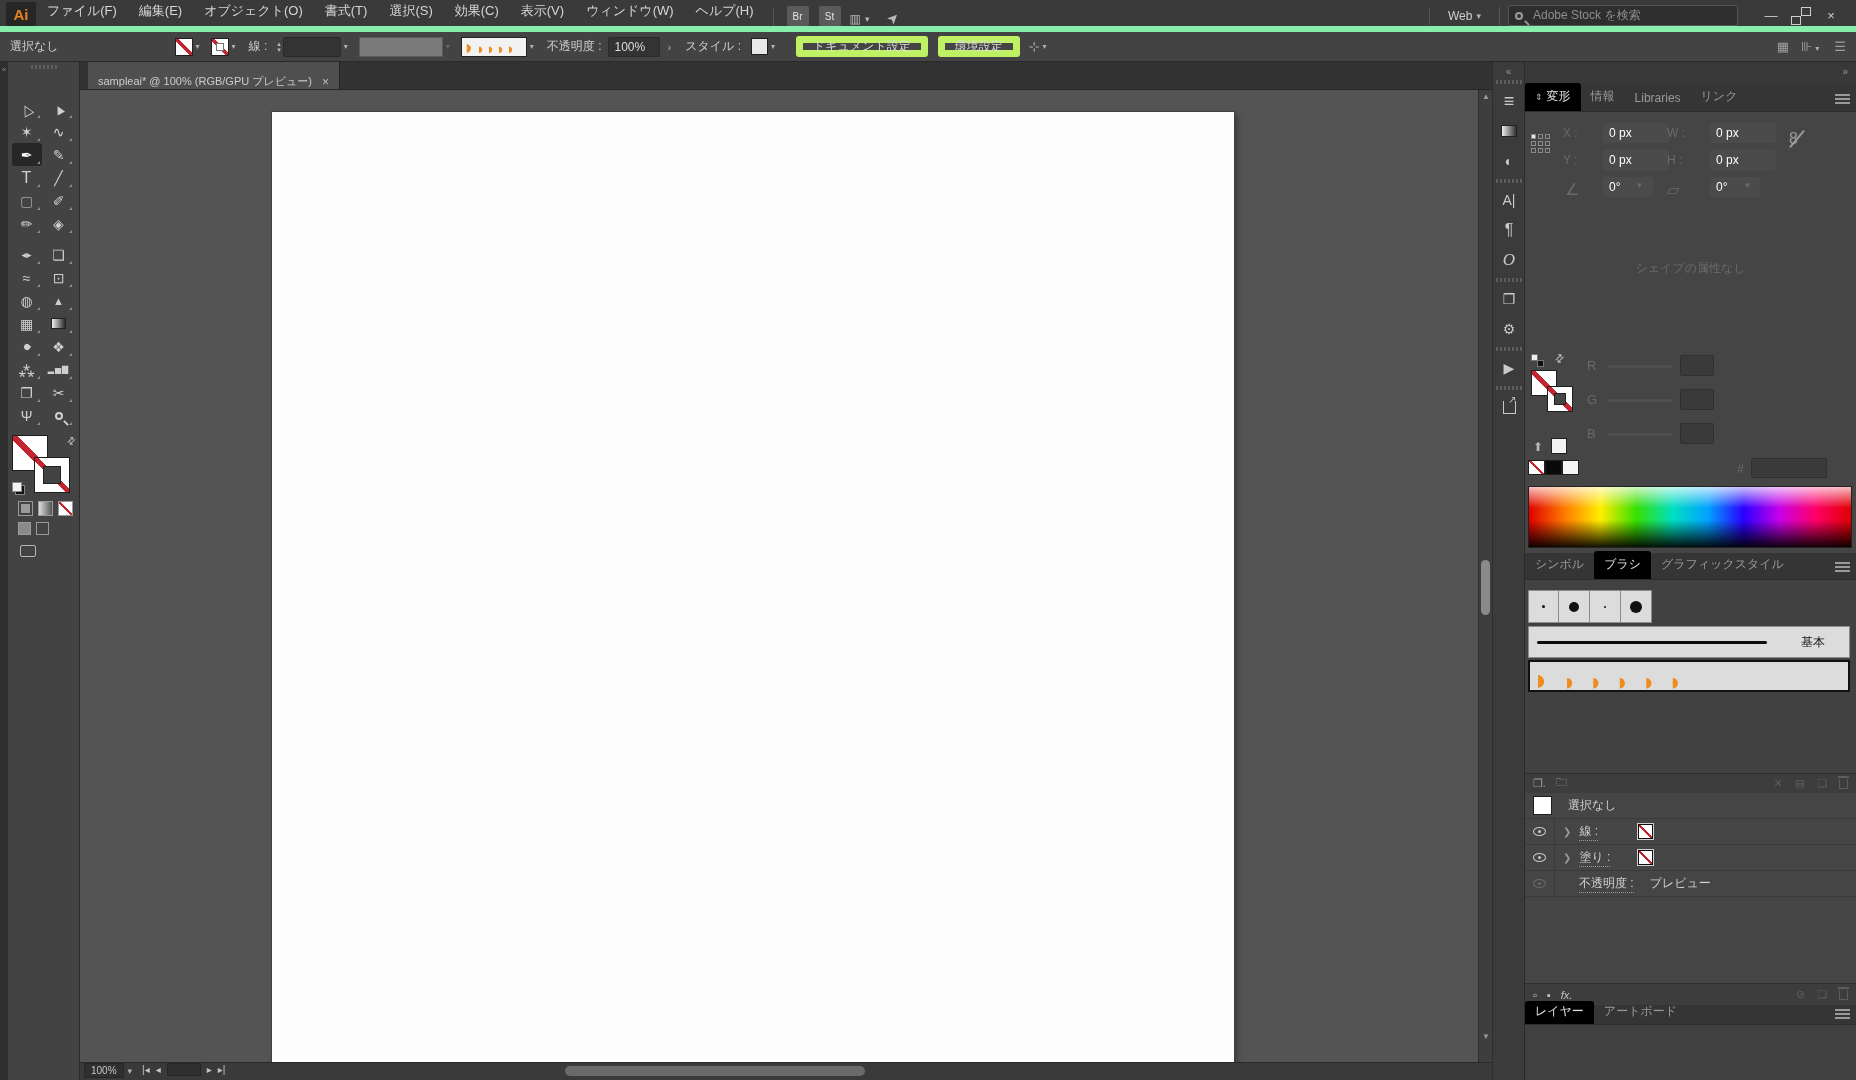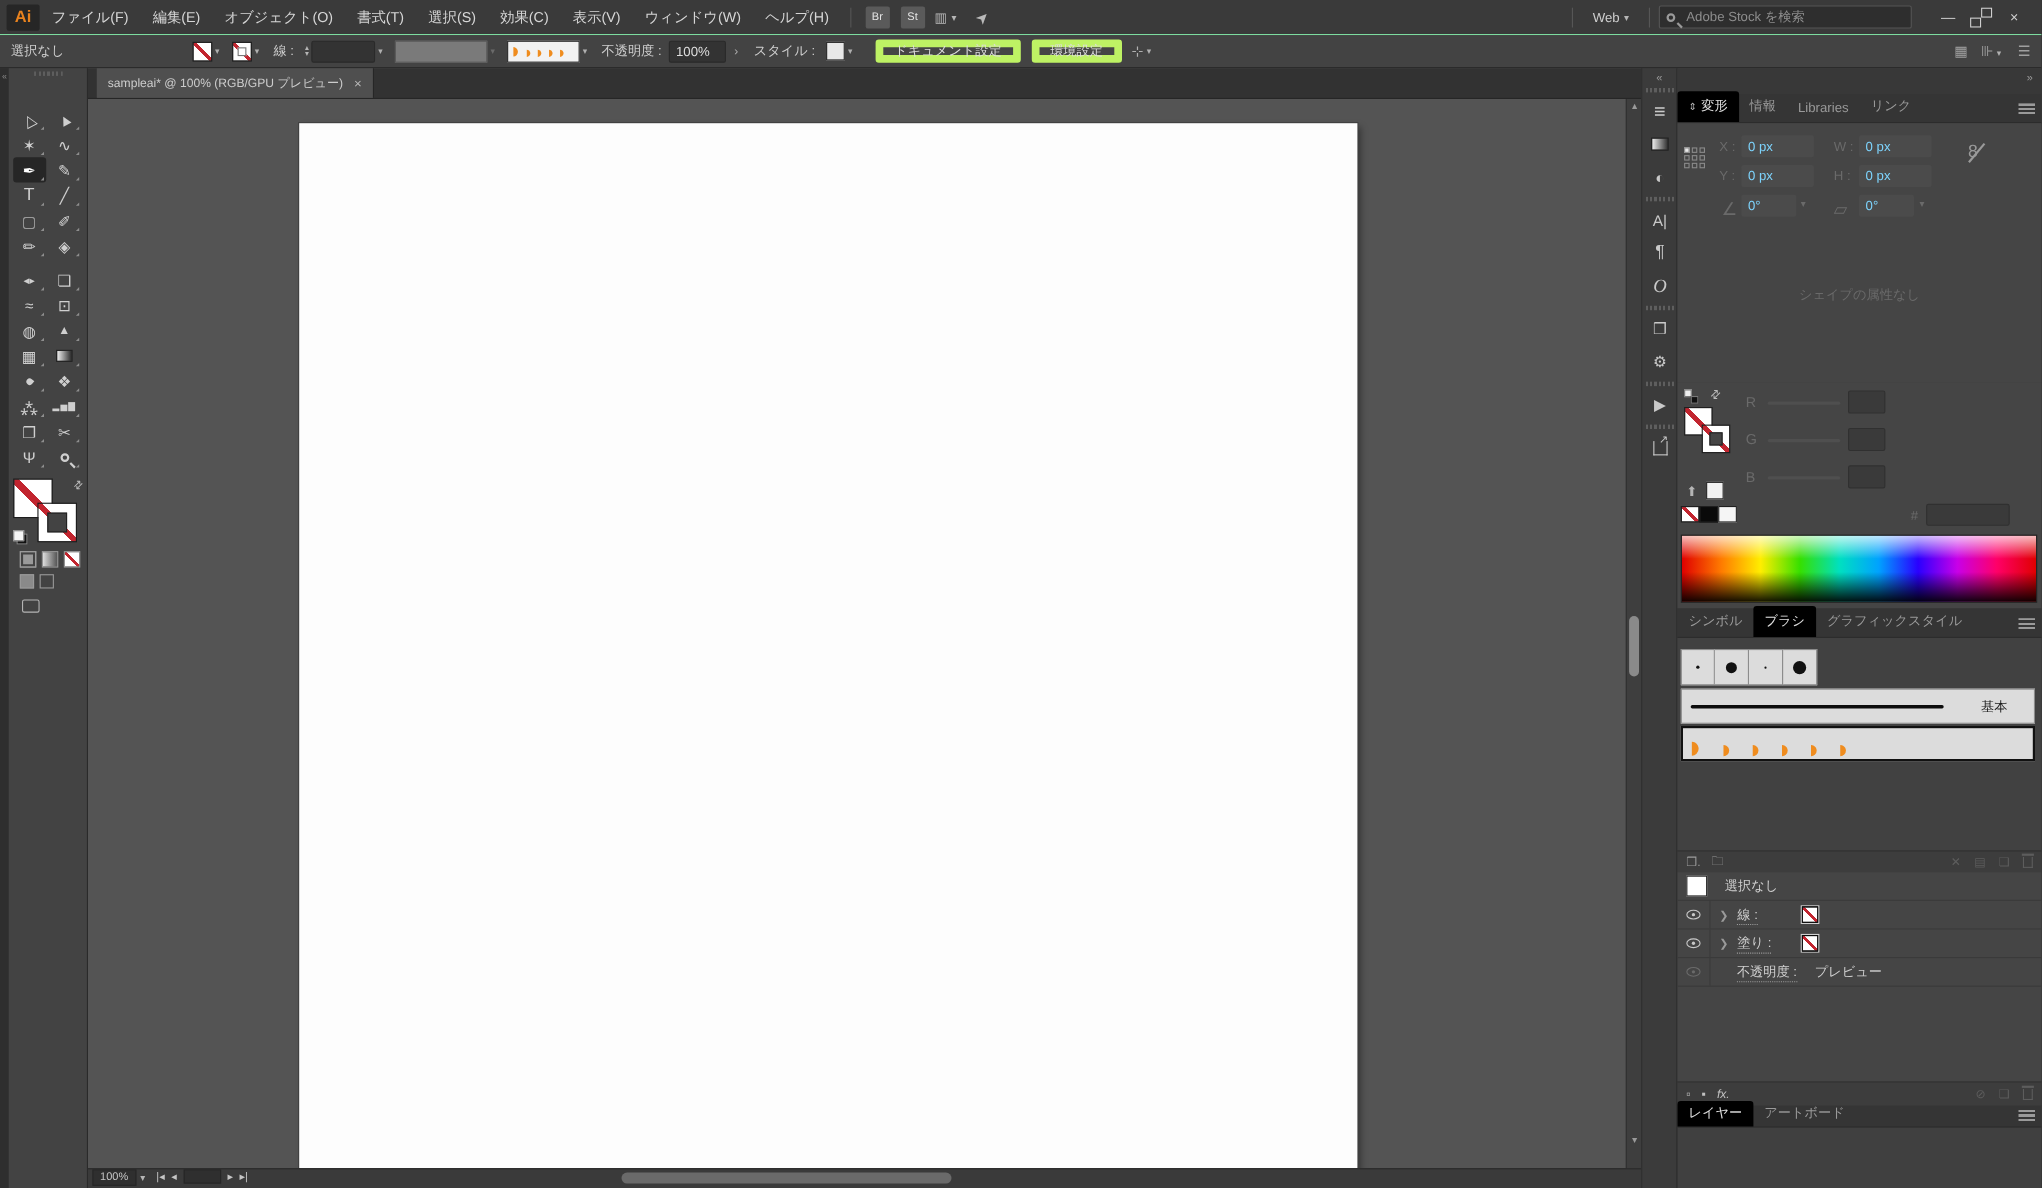--- a/index.html
+++ b/index.html
@@ -3,21 +3,21 @@
 <meta charset="utf-8">
 <style>
   * { margin:0; padding:0; box-sizing:border-box; }
   html,body { width:1856px; height:1080px; overflow:hidden; background:#2c2c2c;
     font-family:"Liberation Sans", sans-serif; -webkit-font-smoothing:antialiased; }
   .abs { position:absolute; }
   #app { position:relative; width:1856px; height:1080px; background:#383838; }
 
   
   #menubar { left:0; top:0; width:1856px; height:32px; background:#3a3a3a;
-    display:flex; align-items:center; color:#d6d6d6; font-size:13px; border-bottom:1px solid #86efac; }
+    display:flex; align-items:flex-end; color:#d6d6d6; font-size:13px; border-bottom:6px solid #86efac; }
   #ai-logo { width:30px; height:24px; margin-left:6px; background:#262626; color:#e8821e;
     font-weight:bold; font-size:15px; display:flex; align-items:center; justify-content:center; border-radius:2px; }
   .menu-item { padding:0 11px; line-height:31px; cursor:default; white-space:nowrap; }
   .mb-sep { width:1px; height:18px; background:#565656; margin:0 8px; }
   .sq-btn { min-width:22px; height:20px; background:#5a5a5a; color:#e5e5e5; font-size:10px;
     border-radius:2px; display:flex; align-items:center; justify-content:center; margin:0 5px; }
   .chev { font-size:9px; color:#b5b5b5; margin-left:4px; }
   #rocket-icon { color:#b9b9b9; font-size:14px; transform:rotate(-45deg); margin-left:14px; }
   #menubar-right { margin-left:auto; display:flex; align-items:center; }
   #workspace-switcher { display:flex; align-items:center; color:#cfcfcf; font-size:12px; padding:0 10px; }
@@ -80,21 +80,21 @@
   .mode-row { display:flex; justify-content:flex-start; gap:5px; padding:6px 0 0 10px; }
   .mode-box { width:15px; height:15px; border:1px solid #9a9a9a; }
   .mode-box.inner { background:#9a9a9a; box-shadow:inset 0 0 0 2px #434343; }
   .mode-box.gradfill { background:linear-gradient(90deg,#ddd,#555); }
   .screen-mode { width:16px; height:12px; border:1px solid #b5b5b5; border-radius:2px; margin:10px 0 0 12px; }
 
   
   #docarea { left:80px; top:62px; width:1412px; height:1018px; background:#545454; }
   #tabbar { height:28px; background:#323232; border-bottom:1px solid #262626; display:flex; }
   #doc-tab { margin-left:8px; background:#4f4f4f; color:#ccc; font-size:11px; display:flex;
-    align-items:center; padding:0 10px; gap:10px; border-right:1px solid #262626; }
+    align-items:flex-end; padding:0 10px; gap:10px; border-right:1px solid #262626; }
   #doc-tab .x { color:#bbb; font-size:12px; }
   #canvas { position:absolute; left:0; top:28px; width:1398px; height:972px; background:#545454; overflow:hidden; }
   #artboard { position:absolute; left:192px; top:22px; width:962px; height:960px; background:#fdfdfd;
     box-shadow:0 0 0 1px #404040, 3px 3px 6px rgba(0,0,0,.35); }
   #vscroll { position:absolute; right:0; top:28px; width:14px; height:972px; background:#3e3e3e; border-left:1px solid #303030; }
   #vscroll .arr { width:14px; height:14px; color:#9a9a9a; font-size:8px; text-align:center; line-height:14px; }
   #vscroll .thumb { position:absolute; left:2px; top:470px; width:9px; height:55px; background:#8a8a8a; border-radius:5px; }
   #statusbar { position:absolute; left:0; bottom:0; width:1412px; height:18px; background:#3a3a3a;
     border-top:1px solid #2a2a2a; display:flex; align-items:flex-start; color:#c5c5c5; font-size:10px; overflow:hidden; }
   #statusbar .zoombox { background:#2f2f2f; border:1px solid #262626; padding:1px 6px; margin-left:4px; }
@@ -116,22 +116,22 @@
   #panels { left:1524px; top:62px; width:332px; height:1018px; background:#404040; border-left:1px solid #2a2a2a; }
   .ptabs { height:27px; background:#353535; display:flex; align-items:flex-end; color:#9a9a9a;
     font-size:12px; border-bottom:1px solid #2c2c2c; position:relative; }
   .ptab { padding:5px 10px 6px; white-space:nowrap; }
   .ptab.active { background:#000000; color:#e0e0e0; border-radius:3px 3px 0 0; }
   .ptab .updn { font-size:9px; margin-right:4px; color:#bbb; }
   .pmenu { position:absolute; right:6px; bottom:6px; width:15px; height:11px;
     background:repeating-linear-gradient(#9a9a9a 0 2px, transparent 2px 4px); }
   .panel-body { position:relative; background:#454545; }
   .dim { color:#6a6a6a; }
-  .field { background:#4b4b4b; border-radius:2px; color:#7dd3fc; font-size:12px; height:20px;
-    display:flex; align-items:center; padding:0 6px; }
+  .field { background:#4b4b4b; border-radius:2px; color:#ffffff; font-size:12px; height:20px;
+    display:flex; align-items:center; padding:0 6px;margin-left:20px; }
   .ref-grid { display:grid; grid-template-columns:repeat(3,5px); grid-gap:2px; }
   .ref-grid i { width:5px; height:5px; border:1px solid #8a8a8a; }
   .ref-grid i.on { background:#e8e8e8; }
   .broken-link { position:relative; color:#9a9a9a; font-size:16px; }
   .broken-link:after { content:''; position:absolute; left:7px; top:-2px; width:2px; height:22px;
     background:#9a9a9a; transform:rotate(40deg); }
   .slider-track { height:3px; background:#4f4f4f; border-radius:2px; }
   .valbox { width:34px; height:21px; background:#3a3a3a; border:1px solid #303030; border-radius:2px; }
   #spectrum { position:absolute; left:3px; top:138px; width:324px; height:62px; border:1px solid #222;
     background:linear-gradient(to bottom, rgba(255,255,255,.75), rgba(255,255,255,0) 35%, rgba(0,0,0,0) 55%, rgba(0,0,0,.92)),

